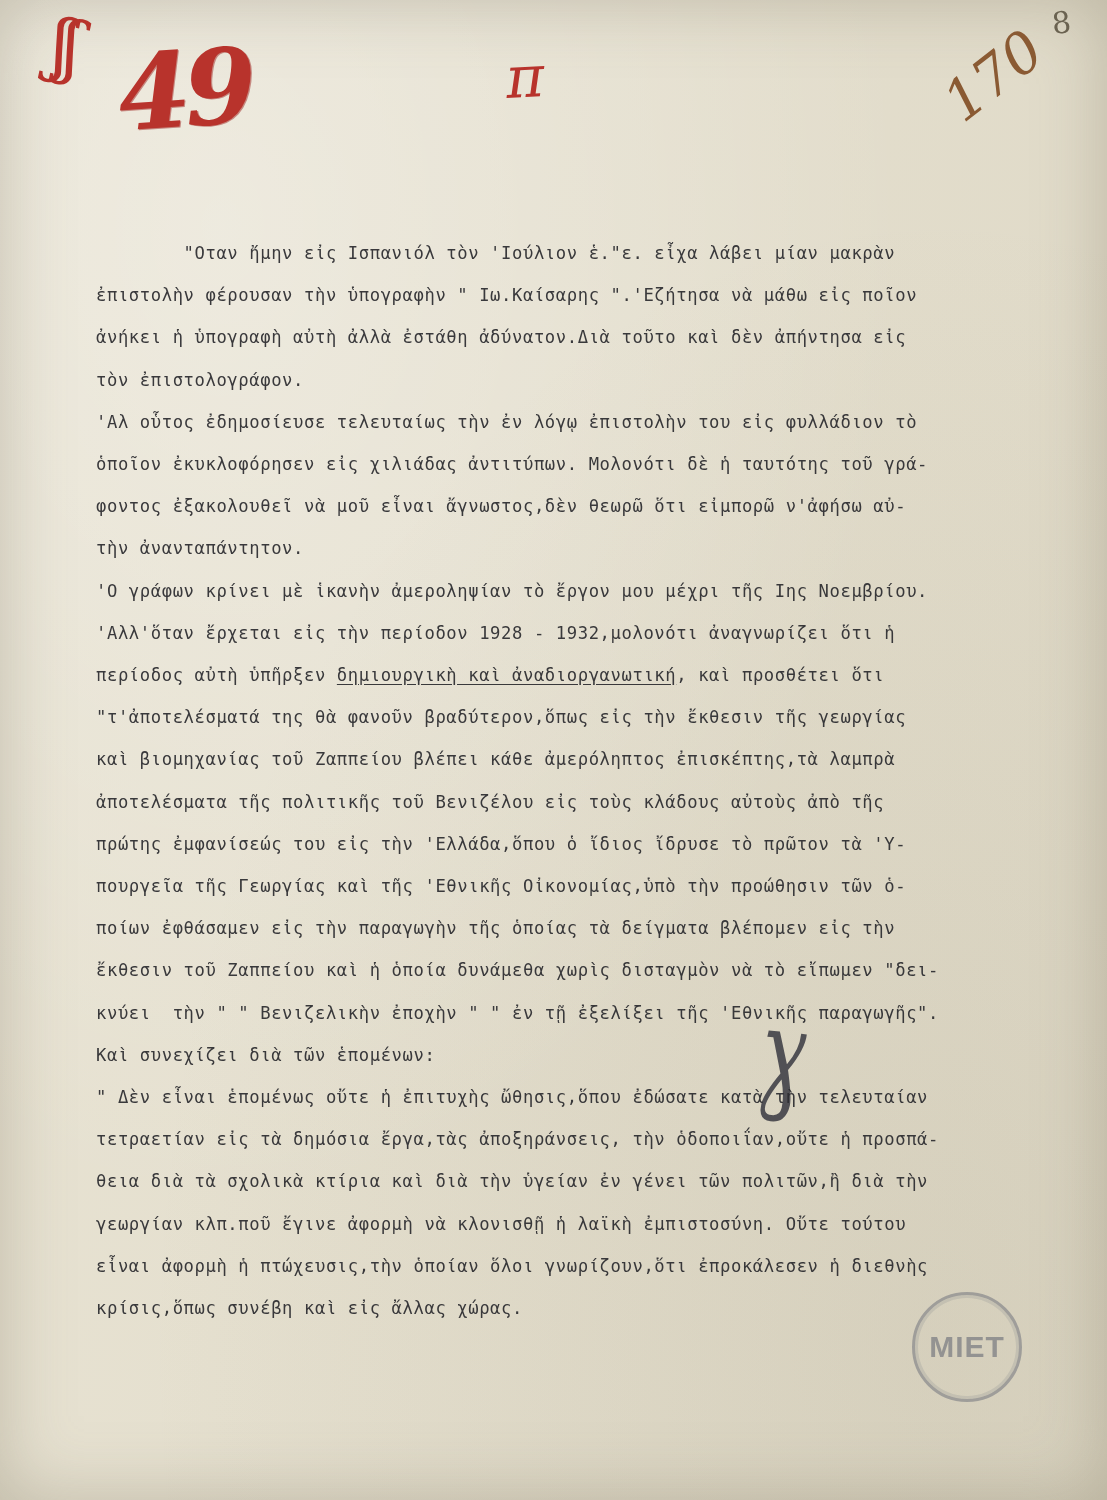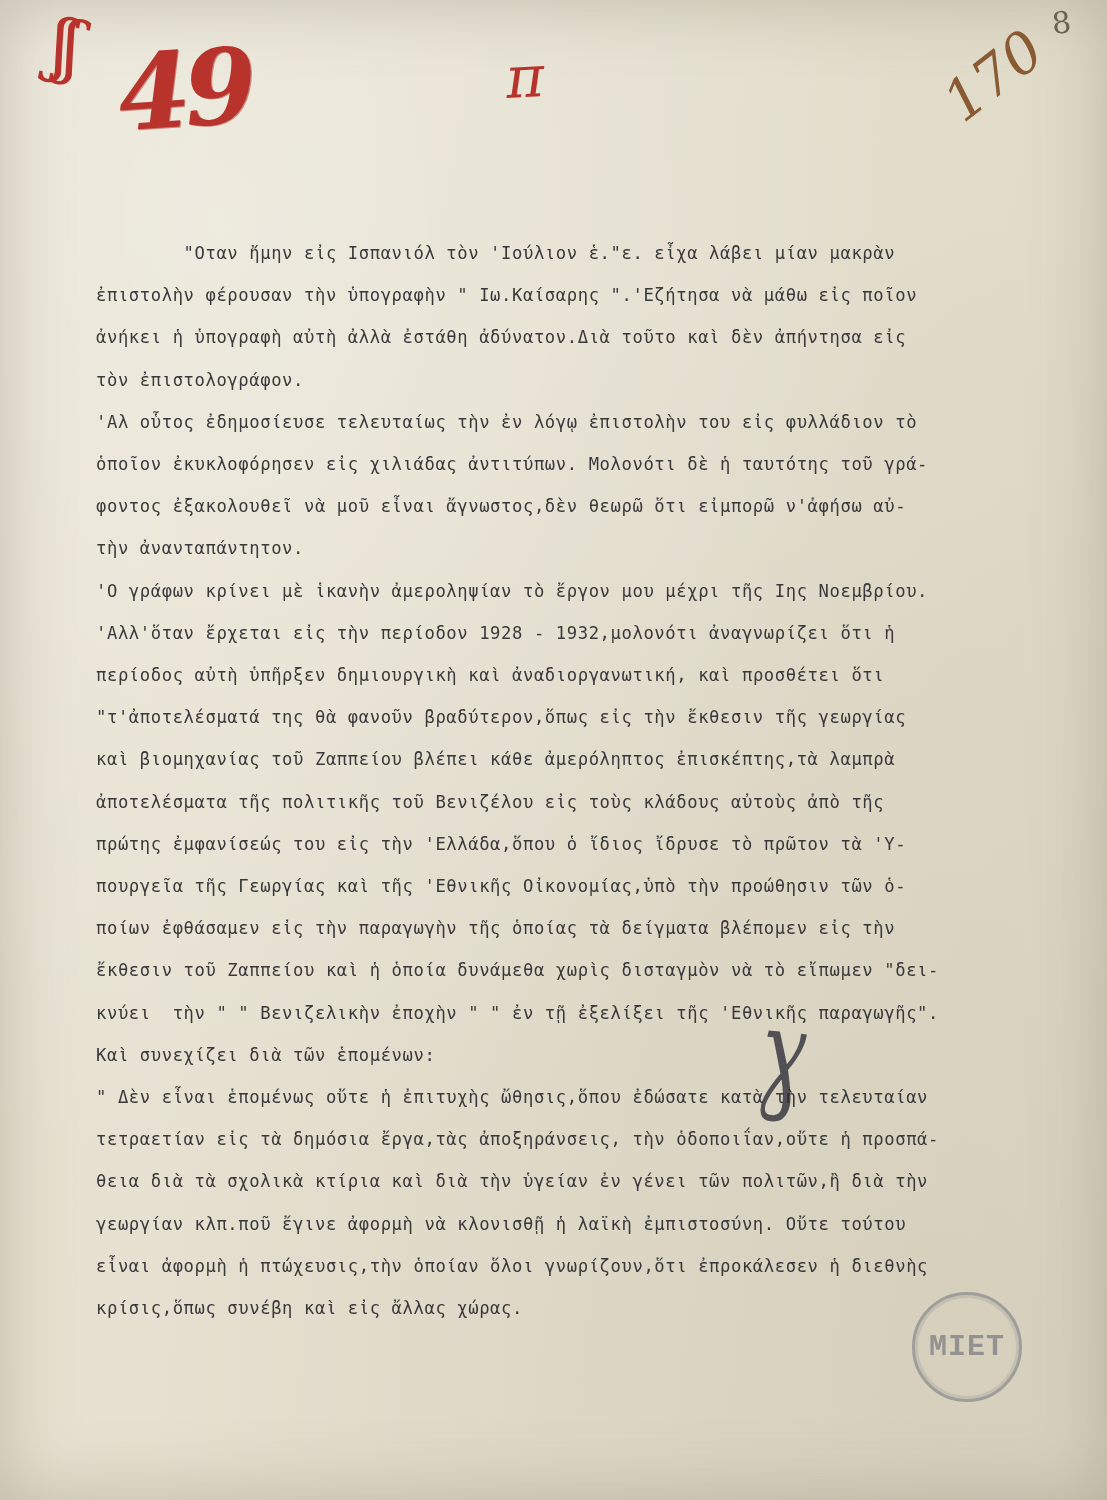--- a/index.html
+++ b/index.html
@@ -102,21 +102,21 @@
     top: 1292px;
     width: 104px;
     height: 104px;
     border-radius: 50%;
     border: 3px solid rgba(80,86,104,0.55);
     box-shadow: 0 0 0 3px rgba(80,86,104,0.18) inset;
     display: flex;
     align-items: center;
     justify-content: center;
     color: rgba(70,76,96,0.62);
-    font-family: Liberation Mono, monospace;
+    font-family: Liberation Sans, sans-serif;
     font-size: 30px;
     font-weight: bold;
     letter-spacing: 1px;
     opacity: 0.75;
   }
 
   
   .typed {
     position: absolute;
     left: 96px;
@@ -127,21 +127,21 @@
     font-size: 17.2px;
     letter-spacing: 0.6px;
     line-height: 42.2px;
     white-space: pre-wrap;
     opacity: 0.92;
   }
   .typed .line {
     display: block;
     white-space: pre;
   }
-  .ul { text-underline-offset: 3px; }
+  .ul { text-decoration: underline; text-underline-offset: 3px; }
 </style>
 </head>
 <body>
 
 <div class="page">
 
   <div class="edge-shadow"></div>
 
   <div class="mark mark-tick">ʃʃ</div>
   <div class="mark mark-49">49</div>

